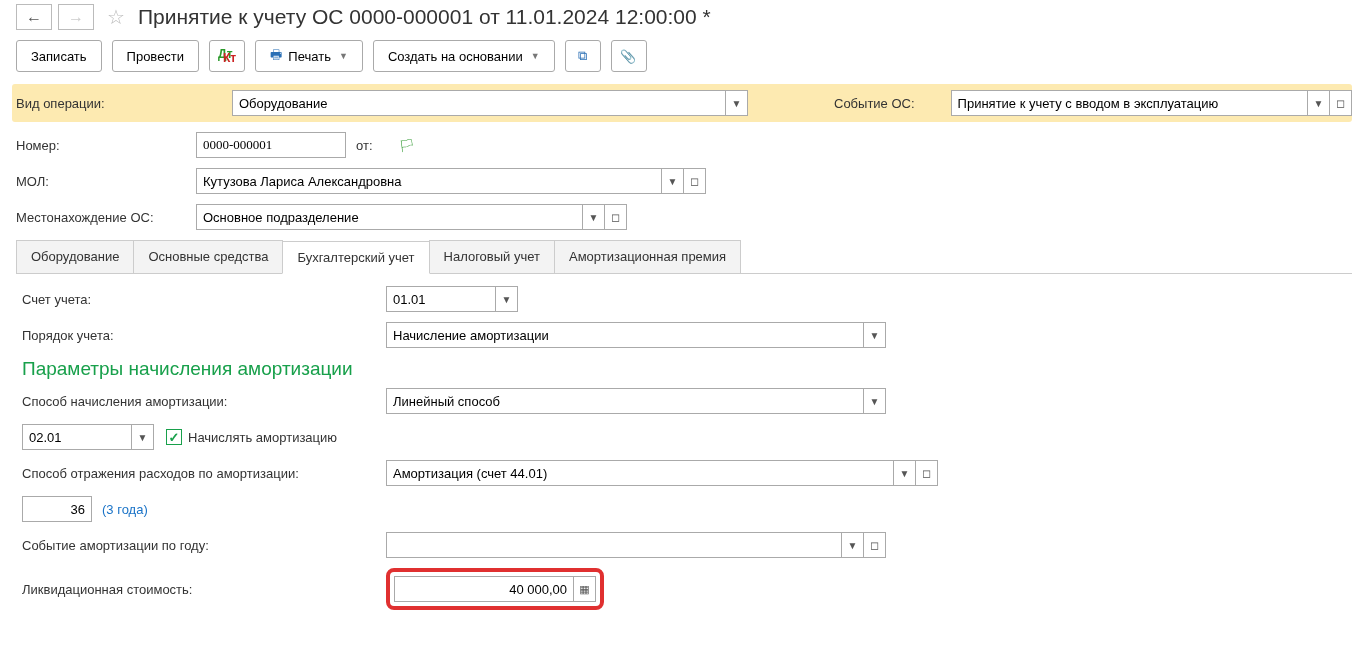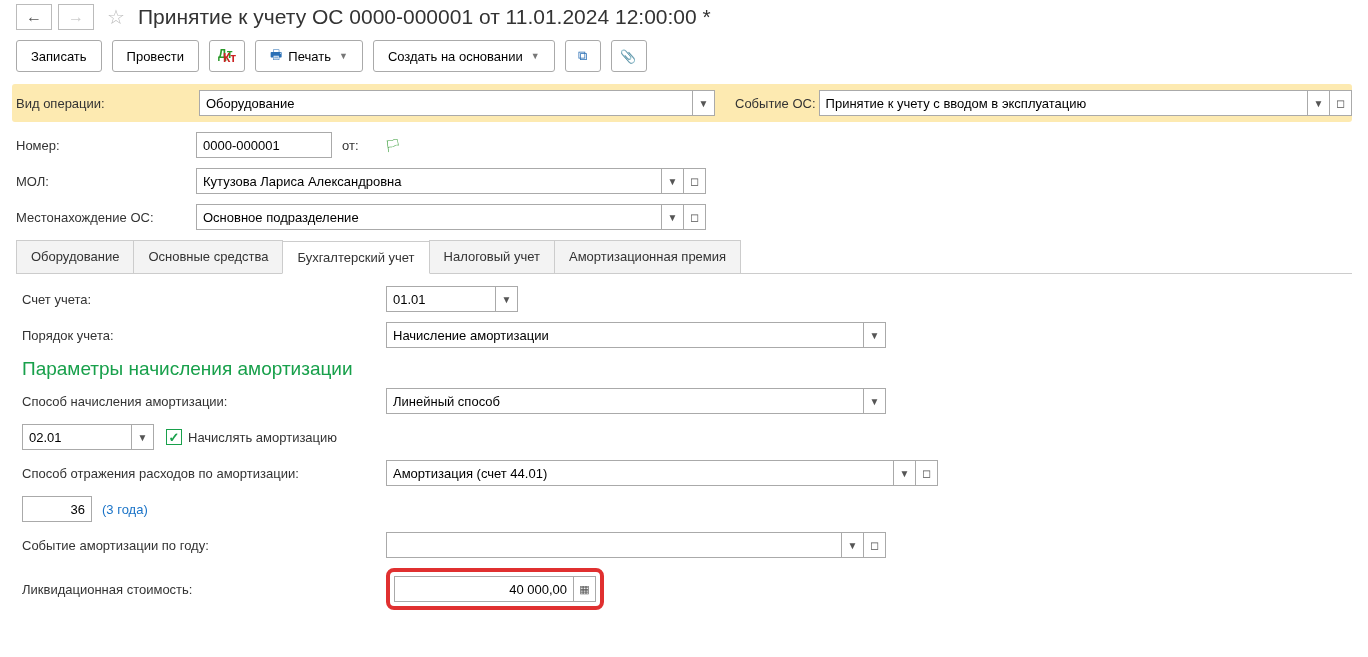--- a/index.html
+++ b/index.html
@@ -215,55 +215,55 @@
   <button class="btn icon-only">
     <span style="color:#2a6fb5;">⧉</span>
   </button>
   <button class="btn icon-only">
     <span style="color:#777;">📎</span>
   </button>
 </div>
 
 <div class="form-area">
 
-  <div class="form-row highlight" style="gap:3px;">
+  <div class="form-row highlight" style="gap:36px;">
     <div class="label-col">Вид операции:</div>
     <div class="input-group" style="flex:0 0 516px;">
       <input class="input-field" style="width: 494px;" value="Оборудование">
       <div class="dd-btn">▼</div>
     </div>
     <div style="width:14px;"></div>
     <div>Событие ОС:</div>
     <div class="input-group" style="flex:1;">
       <input class="input-field" style="flex: 1 1 0%;" value="Принятие к учету с вводом в эксплуатацию">
       <div class="dd-btn">▼</div>
       <div class="pick-btn">◻</div>
     </div>
   </div>
 
   <div class="form-row">
     <div class="label-col">Номер:</div>
-    <input class="input-field" style="width: 136px;" value="0000-000001">
+    <input class="input-field" style="width: 150px; font-family: Liberation Serif, serif;" value="0000-000001">
     <span class="mid-label">от:</span>
     <span style="margin-left:16px;color:#3b9e3b;">🏳</span>
   </div>
 
   <div class="form-row">
     <div class="label-col">МОЛ:</div>
     <div class="input-group">
       <input class="input-field" style="width: 466px;" value="Кутузова Лариса Александровна">
       <div class="dd-btn">▼</div>
       <div class="pick-btn">◻</div>
     </div>
   </div>
 
   <div class="form-row">
     <div class="label-col">Местонахождение ОС:</div>
     <div class="input-group">
-      <input class="input-field" style="width: 466px;" value="Основное подразделение">
+      <input class="input-field" style="width: 387px;" value="Основное подразделение">
       <div class="dd-btn">▼</div>
       <div class="pick-btn">◻</div>
     </div>
   </div>
 
   <div class="tabs">
     <div class="tab">Оборудование</div>
     <div class="tab">Основные средства</div>
     <div class="tab active">Бухгалтерский учет</div>
     <div class="tab">Налоговый учет</div>

